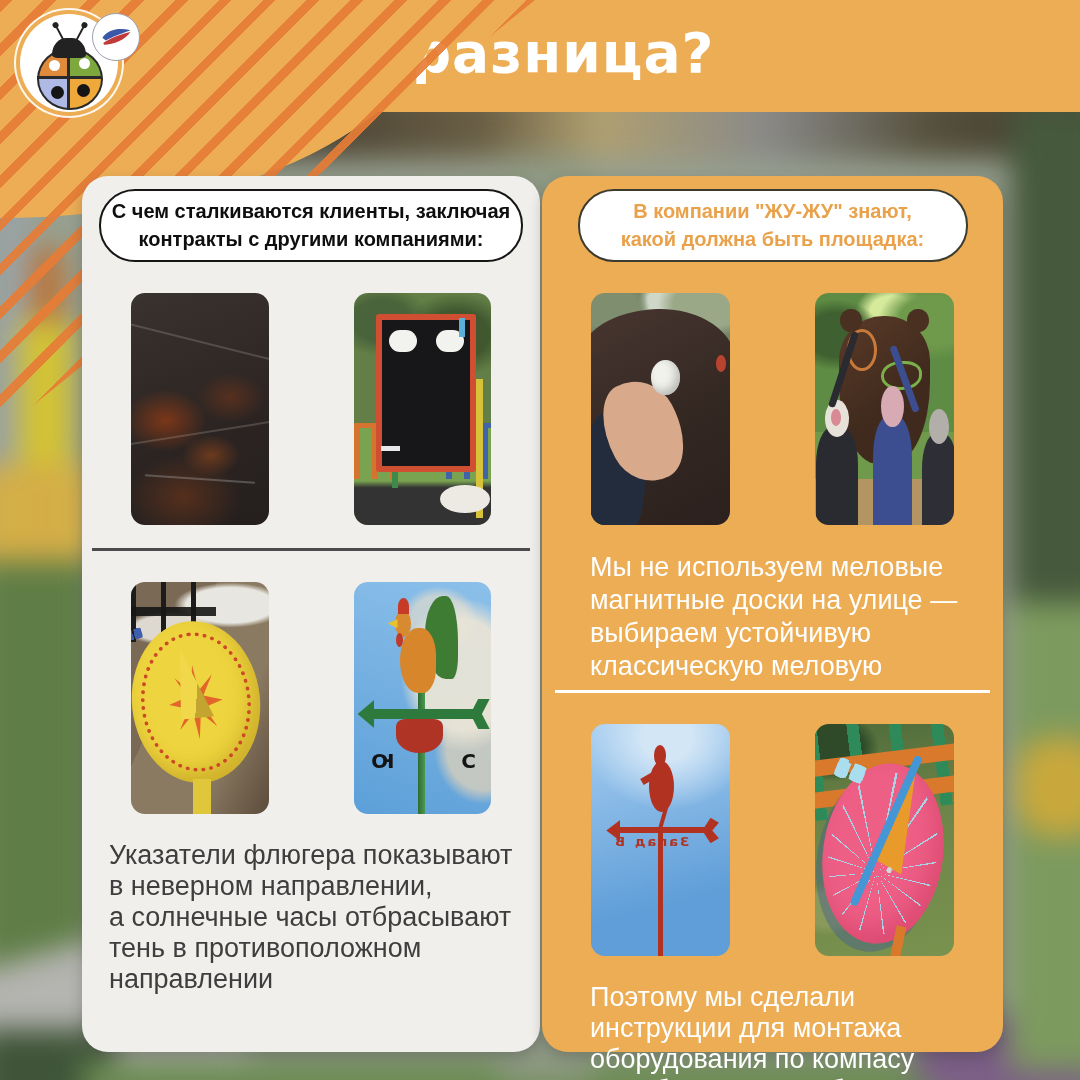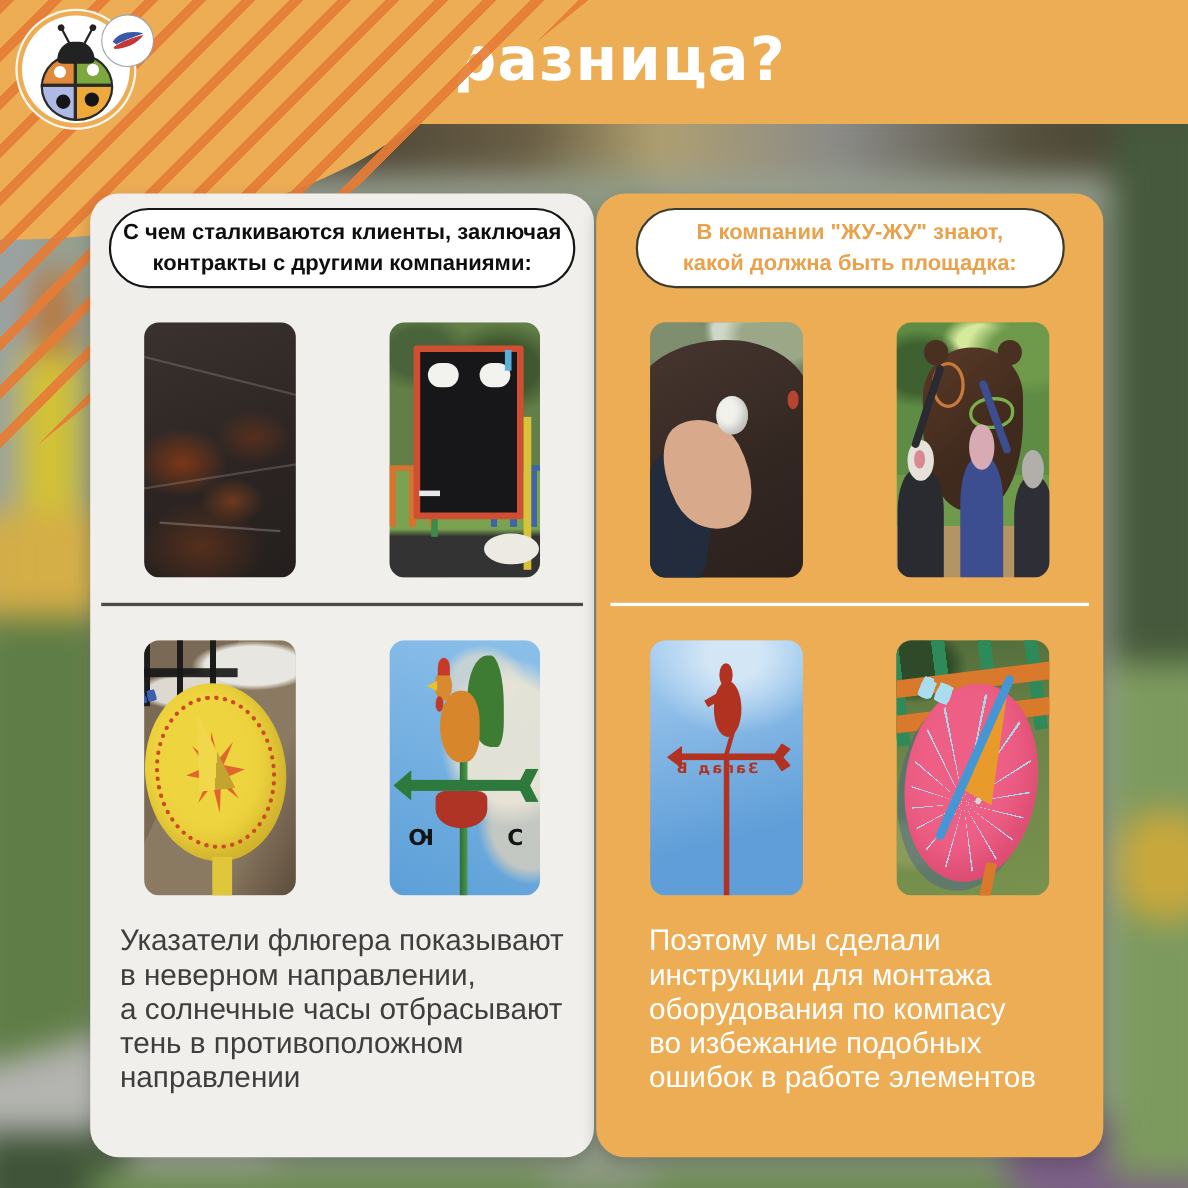--- a/index.html
+++ b/index.html
@@ -418,20 +418,24 @@
             <div class="hd"></div>
           </div>
         <div class="arm2"></div>
         <div class="kid k3">
             <div class="bd"></div>
             <div class="hd"></div>
           </div>
       </figure>
     </div>
 
+    <p class="cap light">Мы не используем меловые
+магнитные доски на улице —
+выбираем устойчивую
+классическую меловую</p>
     <div class="rule white"></div>
 
     <div class="row">
       <figure class="photo p7">
         <div class="pole"></div>
         <div class="bugbody"></div>
         <div class="bughead"></div>
         <div class="bugarm"></div>
         <div class="bugleg"></div>
         <div class="shaft"></div>

